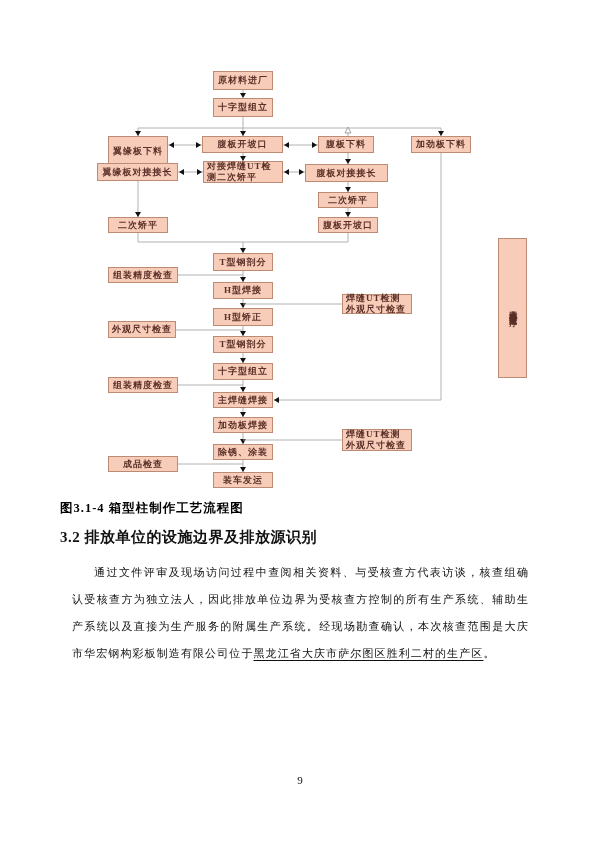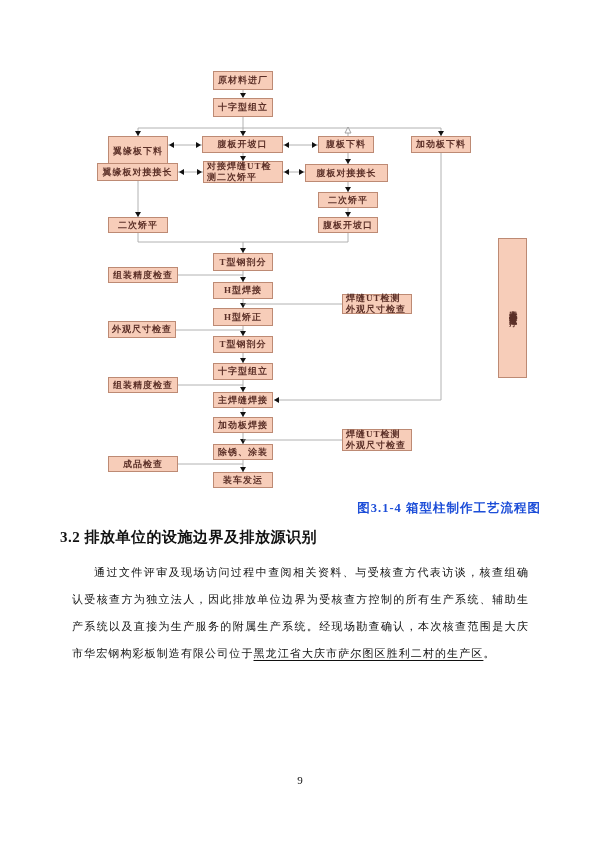--- a/index.html
+++ b/index.html
@@ -18,21 +18,21 @@
     font-size:9px; line-height:1.2; letter-spacing:1px;
     display:flex; align-items:center; justify-content:center;
     text-align:left; padding:3px; font-weight:bold;
   }
   .vnote {
     writing-mode:vertical-rl; text-orientation:upright;
     letter-spacing:0.5px; font-size:8px; overflow:hidden;
   }
   .caption {
     position:absolute; left:60px; top:500px; width:481px;
-    text-align:right; font-weight:bold; font-size:12.5px; color:#1d4ed8;
+    text-align:left; font-weight:bold; font-size:12.5px; color:#000000;
     letter-spacing:1px;
   }
   .textblock { position:absolute; left:60px; top:528px; width:481px; color:#111; }
   .heading {
     font-size:15px; font-weight:bold; margin:0 0 12px 0; letter-spacing:0.5px;
   }
   .para {
     font-size:11px; line-height:27px; letter-spacing:1.1px;
     text-align:justify; text-align-last:left; text-indent:2em; margin:12px;
   }

